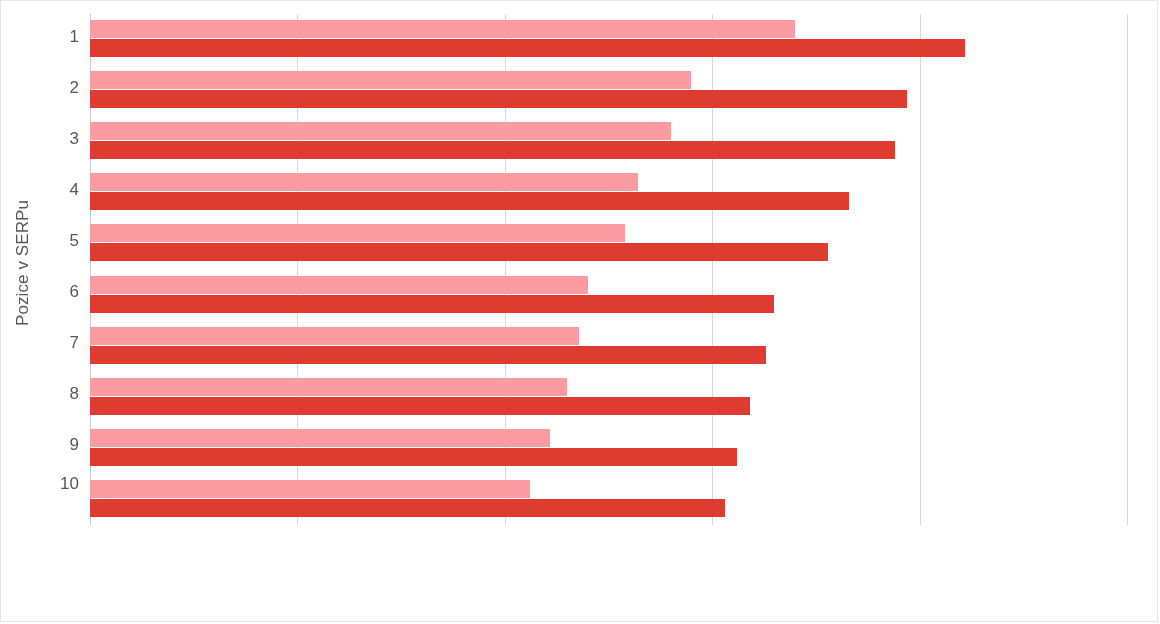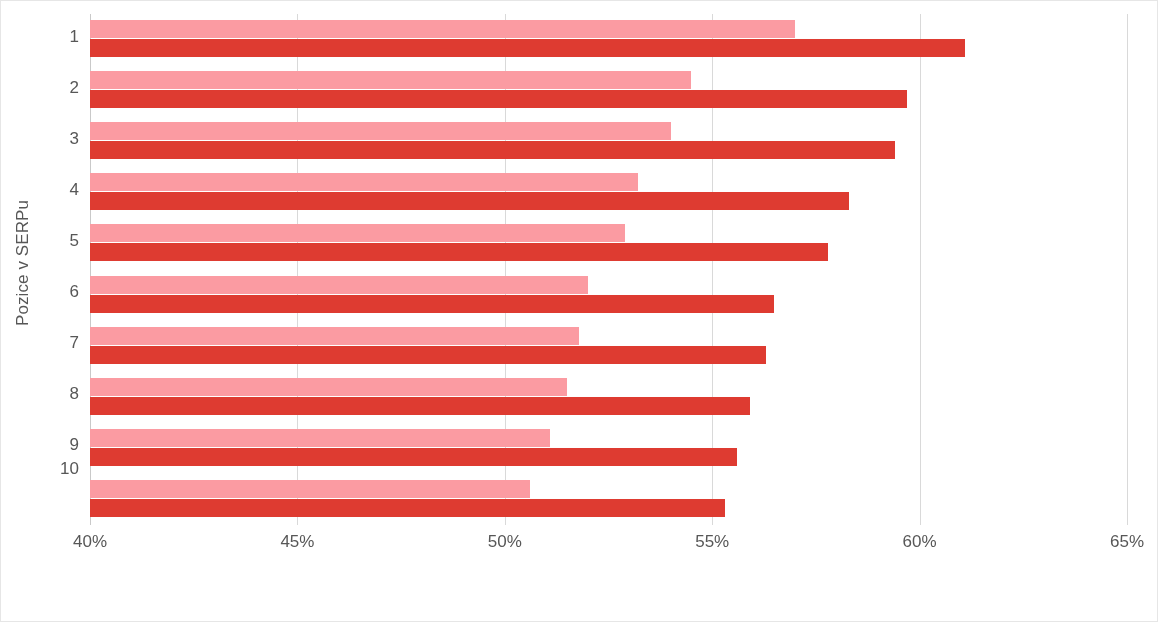--- a/index.html
+++ b/index.html
@@ -236,26 +236,18 @@
   <div class="yticks-layer" id="yticks">
       <div class="ytick" style="top: 22.55px;">1</div>
       <div class="ytick" style="top: 73.65px;">2</div>
       <div class="ytick" style="top: 124.75px;">3</div>
       <div class="ytick" style="top: 175.85px;">4</div>
       <div class="ytick" style="top: 226.95px;">5</div>
       <div class="ytick" style="top: 278.05px;">6</div>
       <div class="ytick" style="top: 329.15px;">7</div>
       <div class="ytick" style="top: 380.25px;">8</div>
       <div class="ytick" style="top: 431.35px;">9</div>
-      <div class="ytick" style="top: 455px;">10</div>
+      <div class="ytick" style="top: 470px;">10</div>
     </div>
 
-  <div class="xticks" id="xticks">
-      <div class="xtick" style="left: 0px;">40%</div>
-      <div class="xtick" style="left: 207.4px;">45%</div>
-      <div class="xtick" style="left: 414.8px;">50%</div>
-      <div class="xtick" style="left: 622.2px;">55%</div>
-      <div class="xtick" style="left: 829.6px;">60%</div>
-      <div class="xtick" style="left: 1037px;">65%</div>
-    </div>
 
 
 </div>
 
 </body></html>

